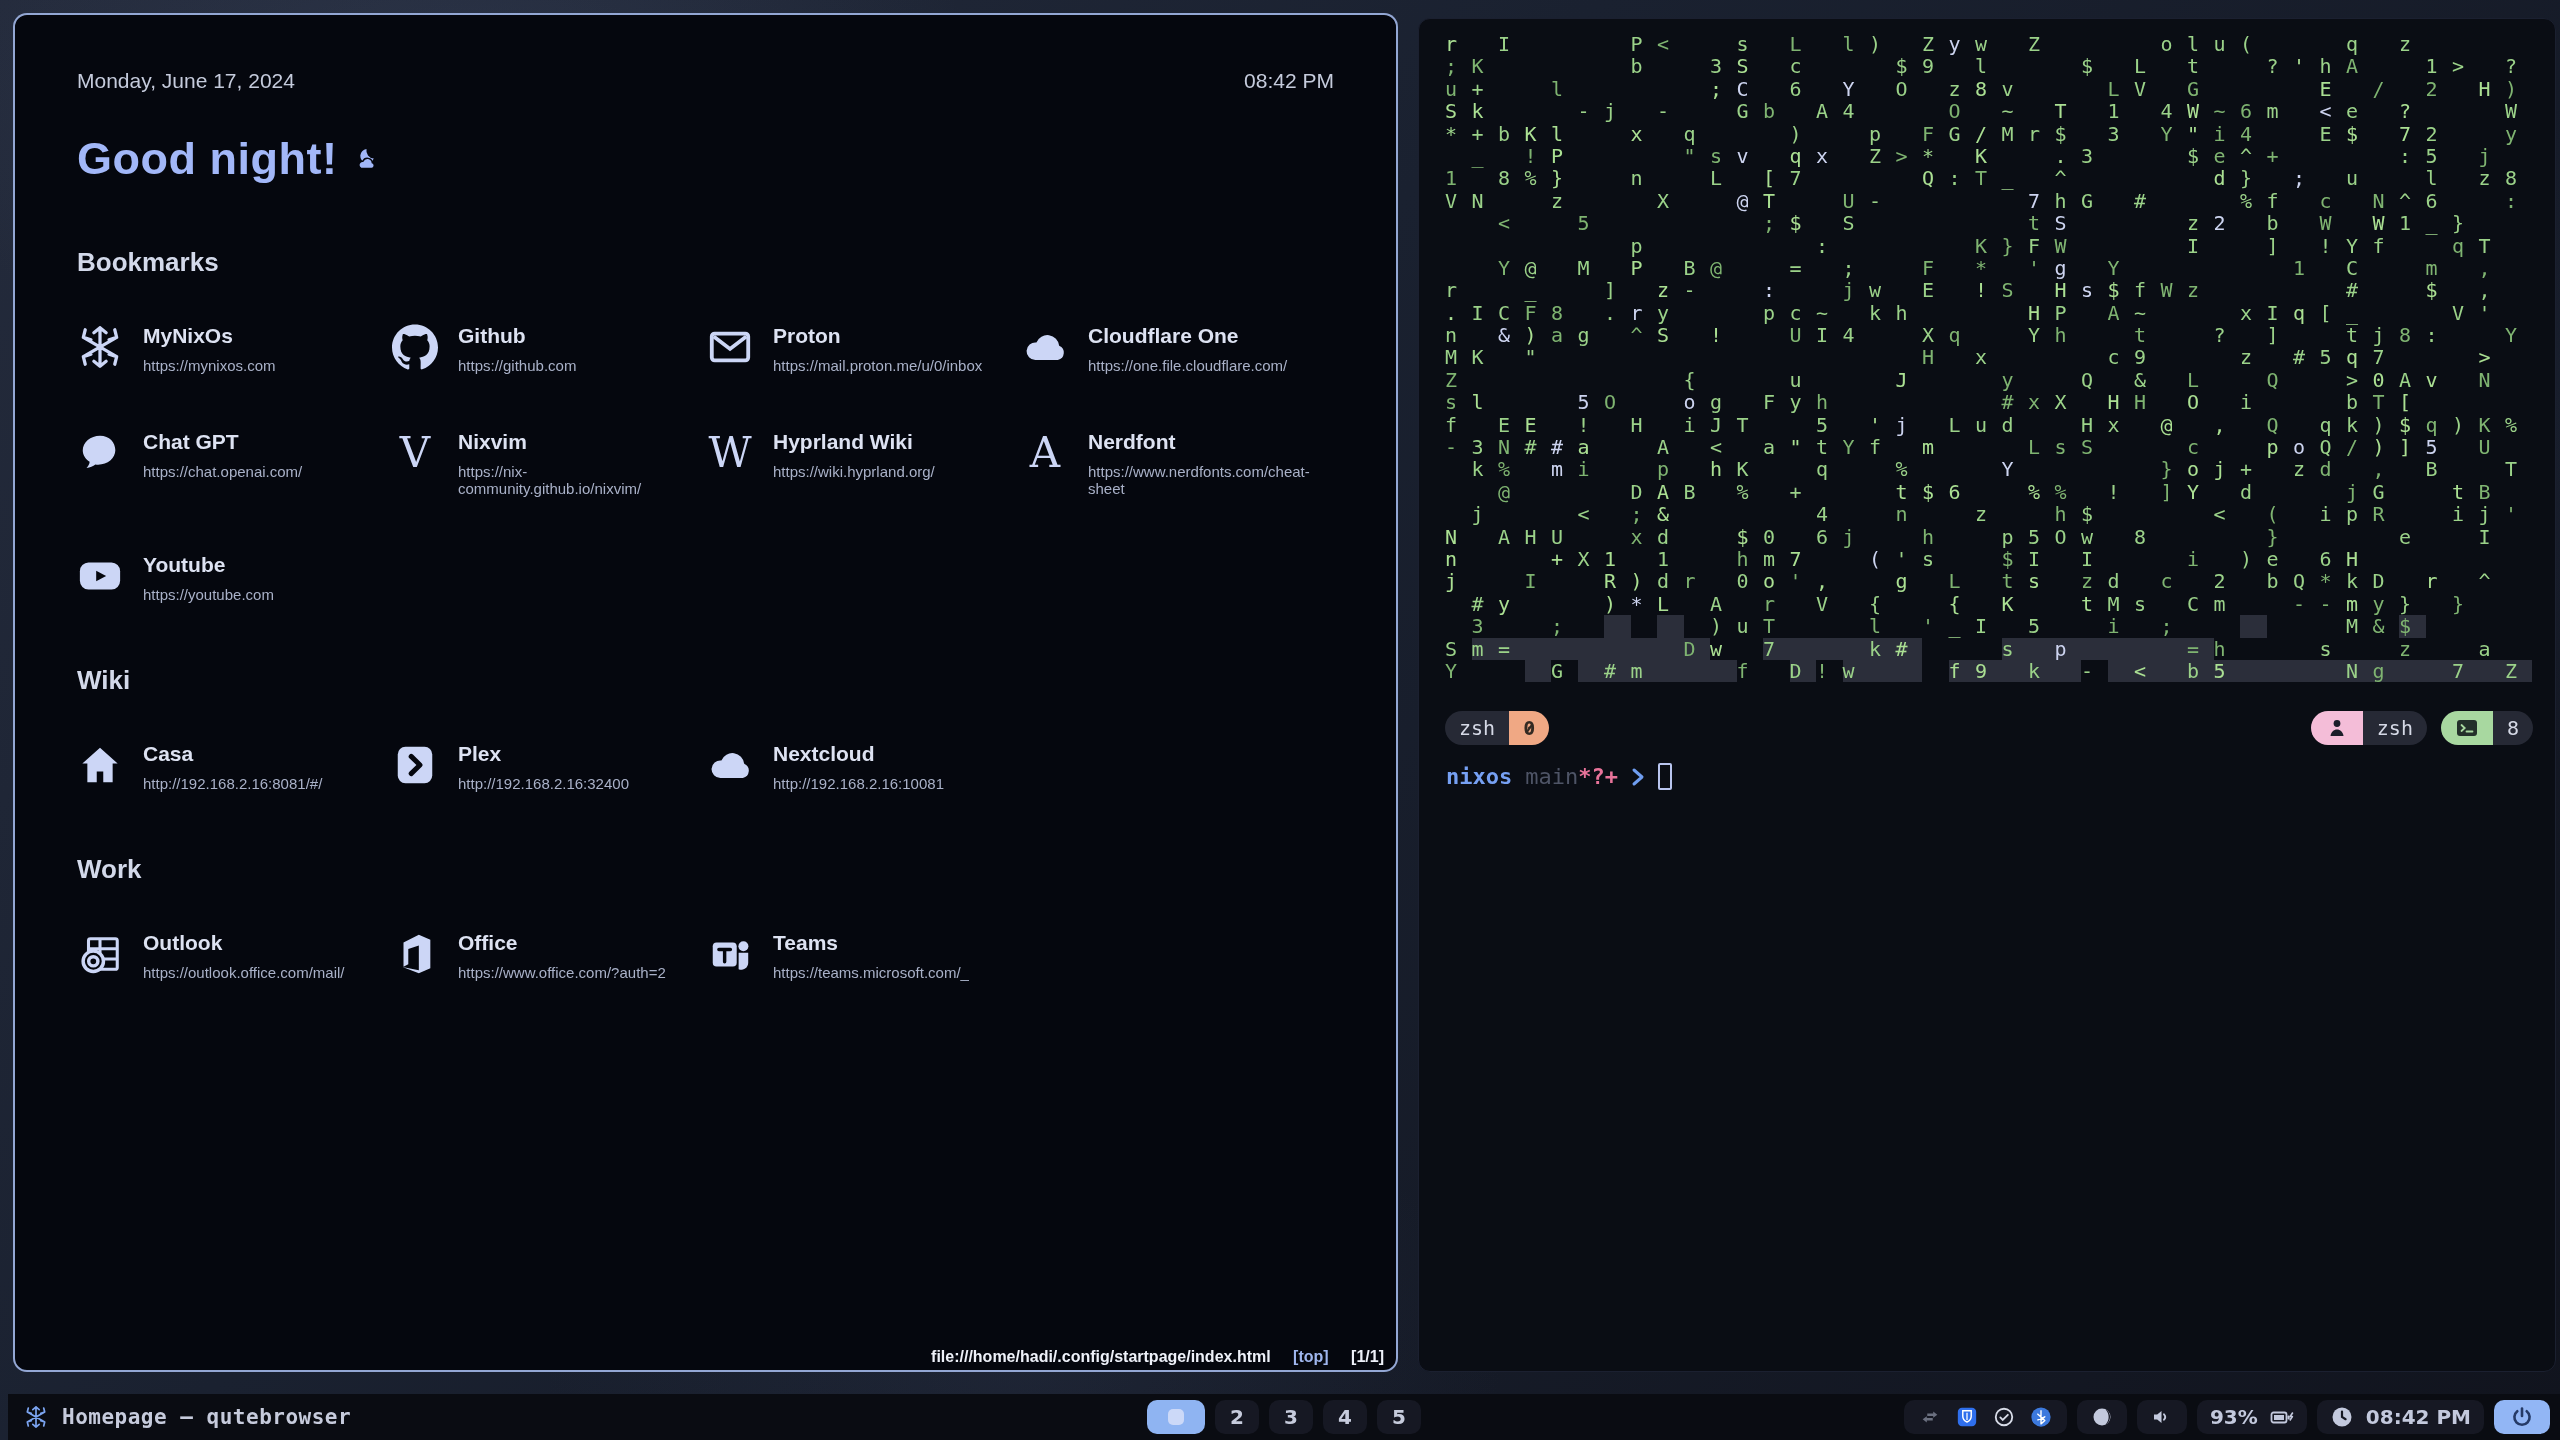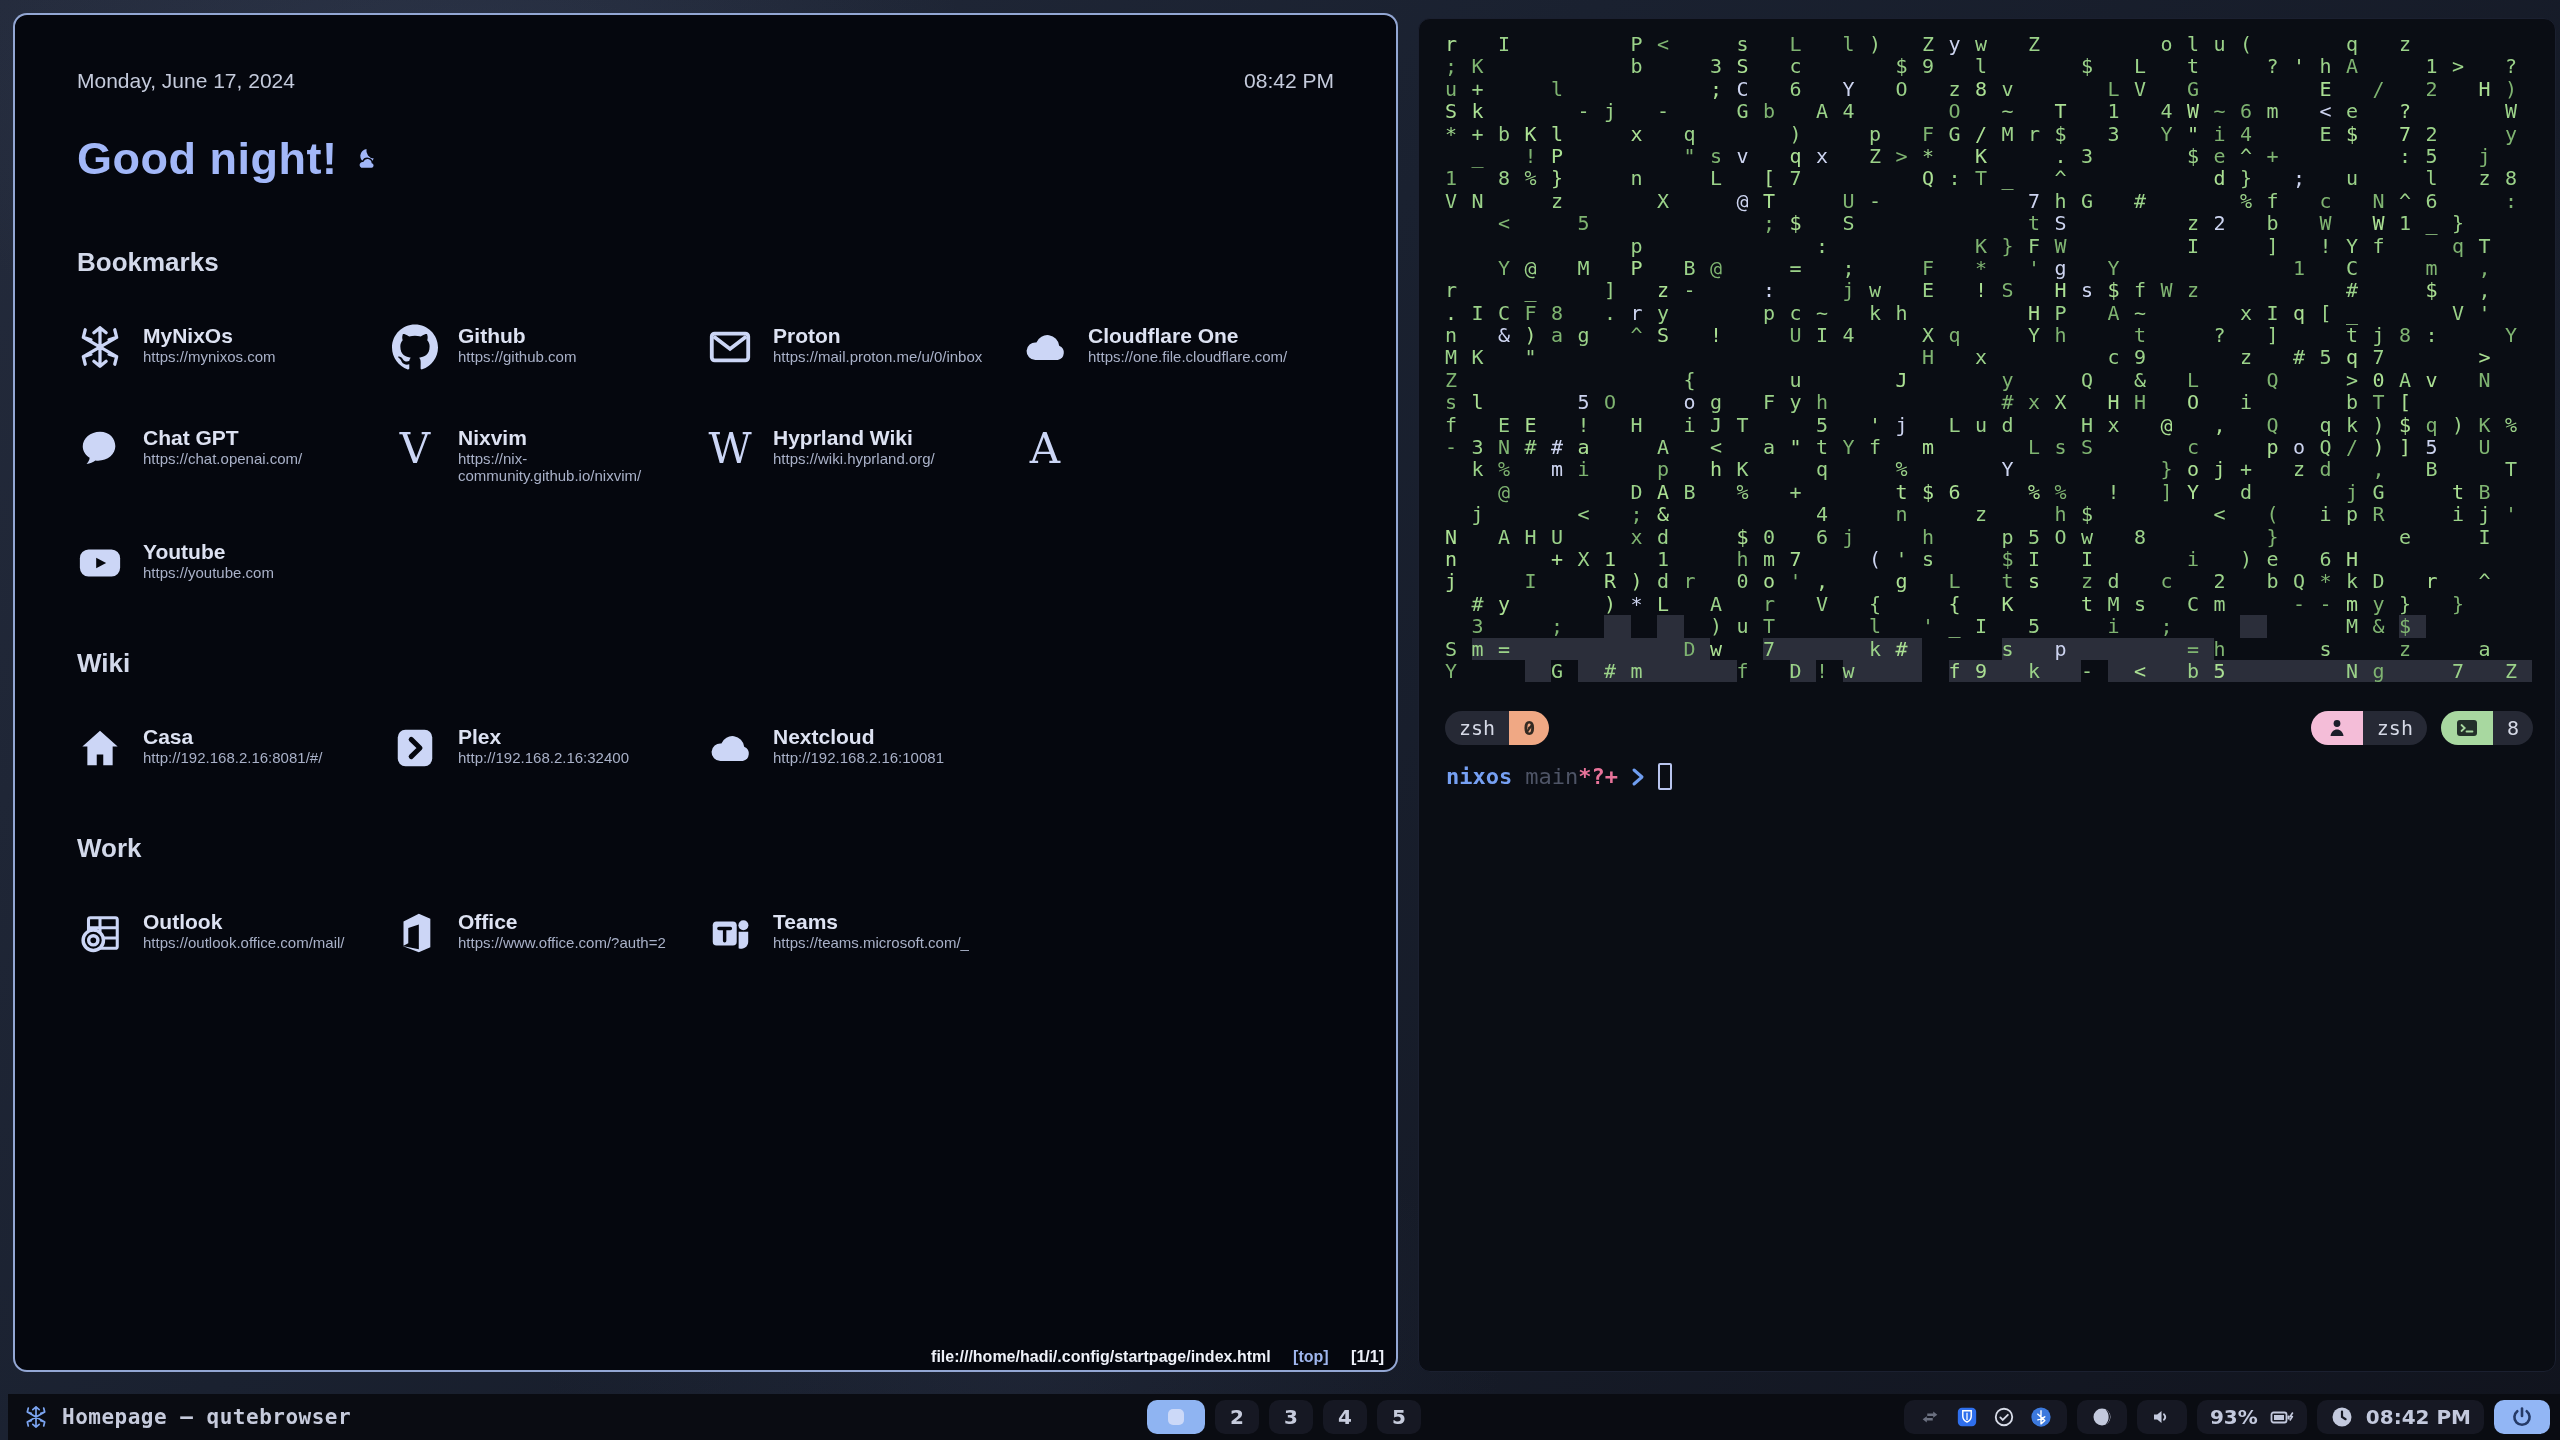--- a/index.html
+++ b/index.html
@@ -32,21 +32,21 @@
   .sp-greeting svg { width:46px; height:46px; }
   .section { margin-top:62px; }
   .section h2 { font-size:26px; font-weight:700; color:#d3d9ea; margin-bottom:46px; }
   .items-grid { display:grid; grid-template-columns:repeat(4,315px); row-gap:56px; }
   .bm-item { display:flex; gap:20px; align-items:flex-start; cursor:pointer; }
   .bm-icon { width:46px; height:46px; flex:0 0 46px; display:flex; align-items:center;
     justify-content:center; color:#ccd6f6; }
   .bm-icon svg { width:40px; height:40px; }
   .serif-glyph { font-family:"DejaVu Serif",serif; font-size:42px; line-height:40px; color:#ccd6f6; }
   .bm-name { font-size:21px; font-weight:600; color:#dde2f2; }
-  .bm-url { font-size:15px; color:#a9b1c8; }
+  .bm-url { font-size:15px; color:#a9b1c8; margin-top:9px; }
   .qb-statusbar { position:absolute; right:12px; bottom:4px; font-size:16px;
     font-weight:600; color:#eef1f9; }
   .qb-statusbar .st-top { color:#9fb6ee; margin-left:18px; }
   .qb-statusbar .st-count { margin-left:18px; }
   
   .term-window {
     position:absolute; left:1418px; top:18px; width:1138px; height:1354px;
     background:#0a0d14; border-radius:12px; border:1px solid #1b2030; overflow:hidden;
   }
   #matrix { position:absolute; left:26px; top:14px; }
@@ -189,20 +189,24 @@
               </div>
               <div>
                 <div class="bm-name">Hyprland Wiki</div>
                 <div class="bm-url">https://wiki.hyprland.org/</div>
               </div>
             </div>
             <div class="bm-item">
               <div class="bm-icon">
                 <span class="serif-glyph">A</span>
               </div>
+              <div>
+                <div class="bm-name">Nerdfont</div>
+                <div class="bm-url">https://www.nerdfonts.com/cheat-sheet</div>
+              </div>
             </div>
             <div class="bm-item">
               <div class="bm-icon">
                 <svg viewBox="0 0 24 24" xmlns="http://www.w3.org/2000/svg" style="width:100%;height:100%;display:block">
                   <rect x="1.5" y="5" width="21" height="14" rx="4.5" fill="currentColor"></rect>
                   <path d="M10 9.2v5.6L15.2 12z" fill="#05070e"></path>
                 </svg>
               </div>
               <div>
                 <div class="bm-name">Youtube</div>

